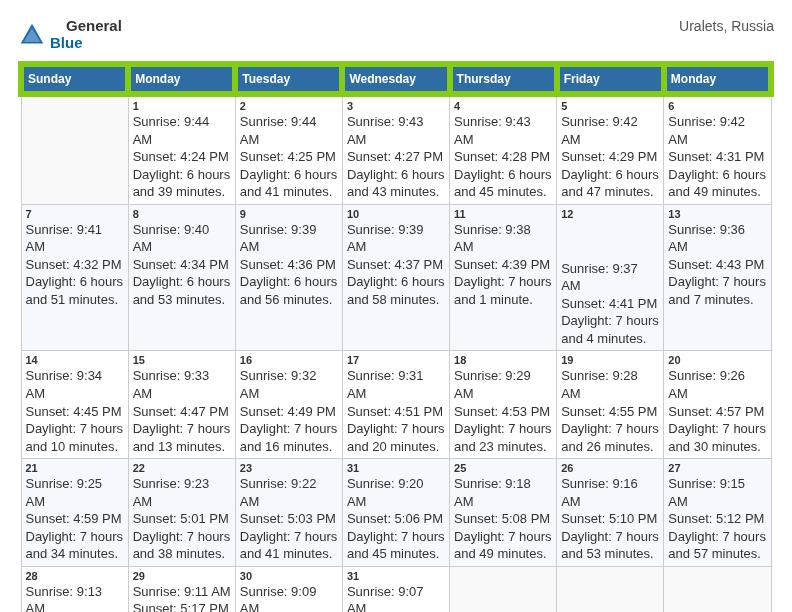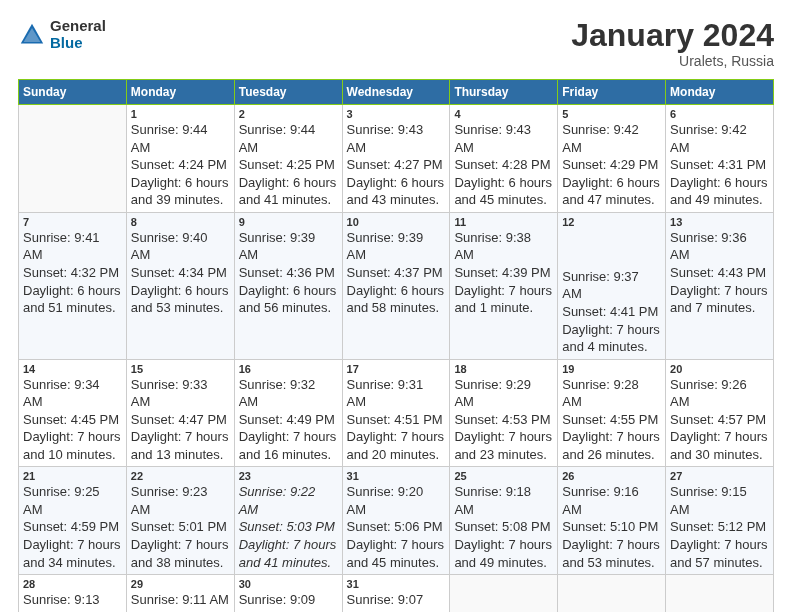--- a/index.html
+++ b/index.html
@@ -30,20 +30,21 @@
     }
     .logo-text {
       display: flex;
       flex-direction: column;
       line-height: 1.1;
     }
     .logo-general {
       font-size: 15px;
       font-weight: bold;
       color: #333;
+      margin-left: 16px;
     }
     .logo-blue {
       font-size: 15px;
       font-weight: bold;
       color: #0369a1;
     }
     .logo-icon {
       width: 28px;
       height: 28px;
     }
@@ -65,21 +66,21 @@
       border-collapse: collapse;
       width: 100%;
       table-layout: fixed;
     }
     .calendar th {
       background-color: #2e6da4;
       color: #fff;
       font-size: 12px;
       font-weight: bold;
       padding: 5px 4px;
-      border: 1px solid #84cc16;
+      border: 6px solid #84cc16;
       text-align: left;
     }
     .calendar td {
       border: 1px solid #ccc;
       vertical-align: top;
       padding: 3px 4px;
       font-size: 9.5px;
       color: #333;
       background: #fff;
       height: 88px;
@@ -110,21 +111,20 @@
       <svg class="logo-icon" viewBox="0 0 40 40">
         <polygon points="20,4 36,32 4,32" fill="#1a6bb0"></polygon>
         <polygon points="20,10 32,30 8,30" fill="#fff" opacity="0.3"></polygon>
       </svg>
       <div class="logo-text">
         <span class="logo-general">General</span>
         <span class="logo-blue">Blue</span>
       </div>
     </div>
     <div class="title-block">
-      <div class="month-title">January 2024</div>
       <div class="location">Uralets, Russia</div>
     </div>
   </div>
 
   <table class="calendar">
     <thead>
       <tr>
         <th>Sunday</th>
         <th>Monday</th>
         <th>Tuesday</th>
@@ -292,21 +292,21 @@
           </td>
           <td>
             <span class="day-number">22</span>
             <div class="day-info" style="white-space: pre-line;">Sunrise: 9:23 AM
 Sunset: 5:01 PM
 Daylight: 7 hours
 and 38 minutes.</div>
           </td>
           <td>
             <span class="day-number">23</span>
-            <div class="day-info" style="white-space: pre-line; font-style: italic;">Sunrise: 9:22 AM
+            <div class="day-info" style="white-space: pre-line;">Sunrise: 9:22 AM
 Sunset: 5:03 PM
 Daylight: 7 hours
 and 41 minutes.</div>
           </td>
           <td>
             <span class="day-number">31</span>
             <div class="day-info" style="white-space: pre-line;">Sunrise: 9:20 AM
 Sunset: 5:06 PM
 Daylight: 7 hours
 and 45 minutes.</div>

